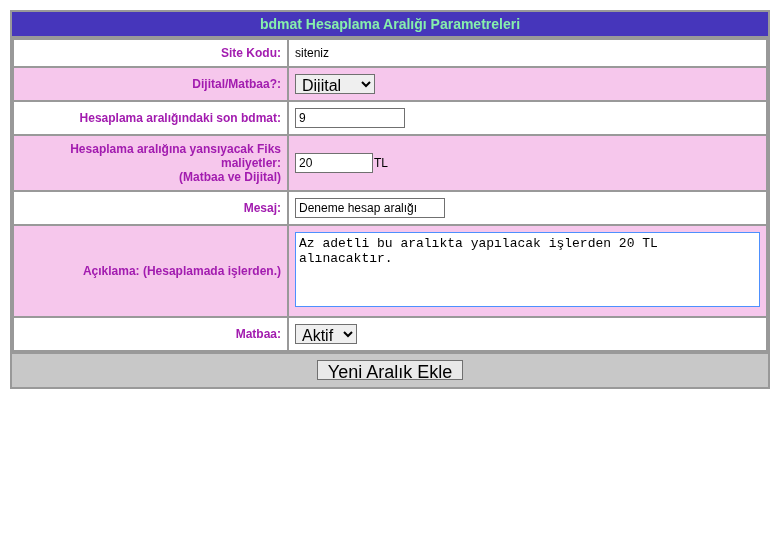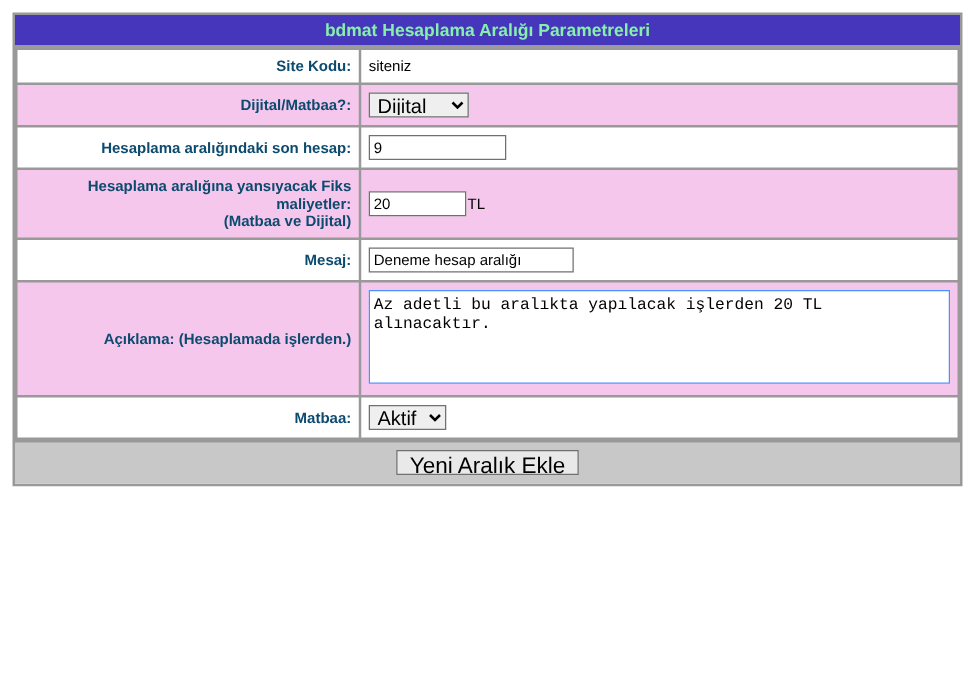--- a/index.html
+++ b/index.html
@@ -33,21 +33,21 @@
   tr { }
   td {
     background: #fff;
     padding: 6px 6px;
     vertical-align: middle;
   }
   .lbl {
     width: 278px;
     text-align: right;
     font-weight: bold;
-    color: #0c4a6e;
+    color: #a21caf;
   }
   .val {
     text-align: left;
   }
   tr.alt td { background: #f6c7ec; }
   .lbl .sub { font-weight: bold; }
   input[type=text] {
     font-family: Verdana, Arial, sans-serif;
     font-size: 12px;
     padding: 2px 3px;
@@ -83,21 +83,21 @@
   .footer button {
     font-family: Verdana, Arial, sans-serif;
     font-size: 18px;
     padding: 1px 10px;
     background: #e9e9e9;
     border: 1px solid #707070;
     height: 20px;
   }
   .w-short { width: 110px; }
   .w-tiny  { width: 78px; }
-  .w-med   { width: 164px; }
+  .w-med   { width: 150px; }
 </style>
 </head>
 <body>
 
 <div class="wrap">
   <div class="hdr">bdmat Hesaplama Aralığı Parametreleri</div>
 
   <table>
 
     <tbody>
@@ -110,21 +110,21 @@
       <td class="lbl">Dijital/Matbaa?:</td>
       <td class="val">
         <select>
           <option>Dijital</option>
           <option>Matbaa</option>
         </select>
       </td>
     </tr>
 
     <tr>
-      <td class="lbl">Hesaplama aralığındaki son hesap:</td>
+      <td class="lbl">Hesaplama aralığındaki son bdmat:</td>
       <td class="val">
         <input type="text" class="w-short" value="9" style="">
       </td>
     </tr>
 
 
 
     <tr class="alt">
       <td class="lbl">
         <span>Hesaplama aralığına yansıyacak Fiks</span><br>

